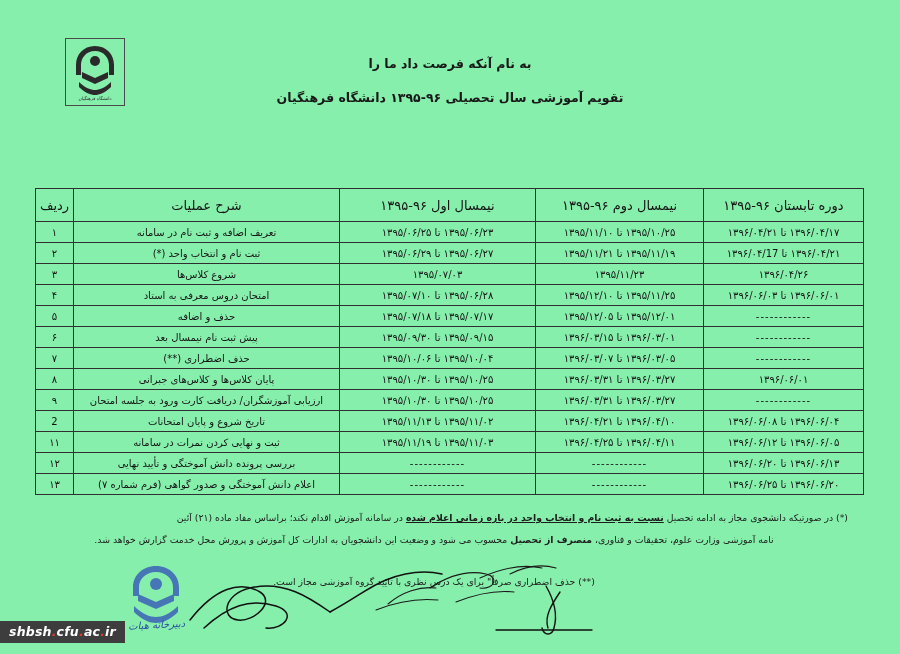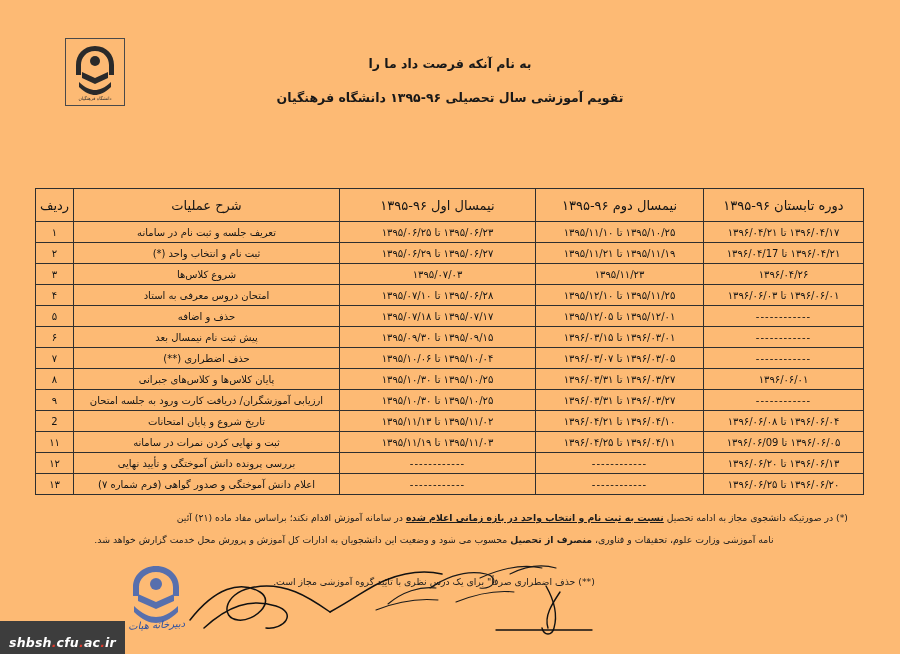--- a/index.html
+++ b/index.html
@@ -13,21 +13,21 @@
     position: relative;
     overflow: hidden;
     font-family: "DejaVu Sans", "Liberation Sans", sans-serif;
     color: #1b1b1b;
   }
 
   
   .page {
     position: absolute;
     inset: 0;
-    background: #fdba74;
+    background: #86efac;
   }
 
   
   .logo-box {
     position: absolute;
     left: 65px;
     top: 38px;
     width: 60px;
     height: 68px;
     border: 1px solid #4a4a4a;
@@ -167,21 +167,21 @@
   .watermark {
     position: absolute;
     left: 0px;
     top: 621px;
     background: #3d3d3d;
     color: #ffffff;
     font-family: "DejaVu Sans", "Liberation Sans", sans-serif;
     font-weight: bold;
     font-style: italic;
     font-size: 12.5px;
-    padding: 14px 9px 4px 9px;
+    padding: 3px 9px 4px 9px;
     direction: ltr;
     letter-spacing: 0.2px;
   }
   .watermark .dot { color: #e03c2e; }
 </style>
 </head>
 <body>
 
 <div class="page">
 
@@ -218,21 +218,21 @@
           <th>نیمسال اول ۹۶-۱۳۹۵</th>
           <th>شرح عملیات</th>
           <th>ردیف</th>
         </tr>
       </thead>
       <tbody>
         <tr>
           <td class="date">۱۳۹۶/۰۴/۱۷ تا ۱۳۹۶/۰۴/۲۱</td>
           <td class="date">۱۳۹۵/۱۰/۲۵ تا ۱۳۹۵/۱۱/۱۰</td>
           <td class="date">۱۳۹۵/۰۶/۲۳ تا ۱۳۹۵/۰۶/۲۵</td>
-          <td class="desc">تعریف جلسه و ثبت نام در سامانه</td>
+          <td class="desc">تعریف اضافه و ثبت نام در سامانه</td>
           <td class="rownum">۱</td>
         </tr>
         <tr>
           <td class="date">۱۳۹۶/۰۴/۲۱ تا ۱۳۹۶/۰۴/17</td>
           <td class="date">۱۳۹۵/۱۱/۱۹ تا ۱۳۹۵/۱۱/۲۱</td>
           <td class="date">۱۳۹۵/۰۶/۲۷ تا ۱۳۹۵/۰۶/۲۹</td>
           <td class="desc">ثبت نام و انتخاب واحد (*)</td>
           <td class="rownum">۲</td>
         </tr>
         <tr>
@@ -285,21 +285,21 @@
           <td class="rownum">۹</td>
         </tr>
         <tr>
           <td class="date">۱۳۹۶/۰۶/۰۴ تا ۱۳۹۶/۰۶/۰۸</td>
           <td class="date">۱۳۹۶/۰۴/۱۰ تا ۱۳۹۶/۰۴/۲۱</td>
           <td class="date">۱۳۹۵/۱۱/۰۲ تا ۱۳۹۵/۱۱/۱۳</td>
           <td class="desc">تاریخ شروع و پایان امتحانات</td>
           <td class="rownum">2</td>
         </tr>
         <tr>
-          <td class="date">۱۳۹۶/۰۶/۰۵ تا ۱۳۹۶/۰۶/09</td>
+          <td class="date">۱۳۹۶/۰۶/۰۵ تا ۱۳۹۶/۰۶/۱۲</td>
           <td class="date">۱۳۹۶/۰۴/۱۱ تا ۱۳۹۶/۰۴/۲۵</td>
           <td class="date">۱۳۹۵/۱۱/۰۳ تا ۱۳۹۵/۱۱/۱۹</td>
           <td class="desc">ثبت و نهایی کردن نمرات در سامانه</td>
           <td class="rownum">۱۱</td>
         </tr>
         <tr>
           <td class="date">۱۳۹۶/۰۶/۱۳ تا ۱۳۹۶/۰۶/۲۰</td>
           <td class="empty-dash">------------</td>
           <td class="empty-dash">------------</td>
           <td class="desc">بررسی پرونده دانش آموختگی و تأیید نهایی</td>

